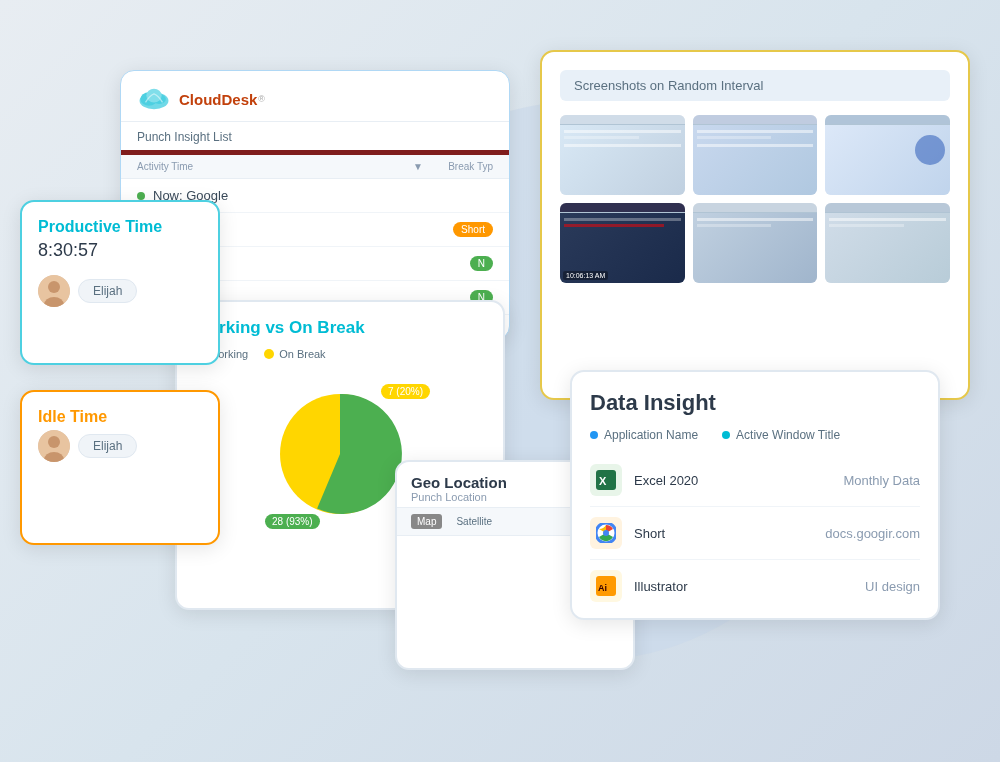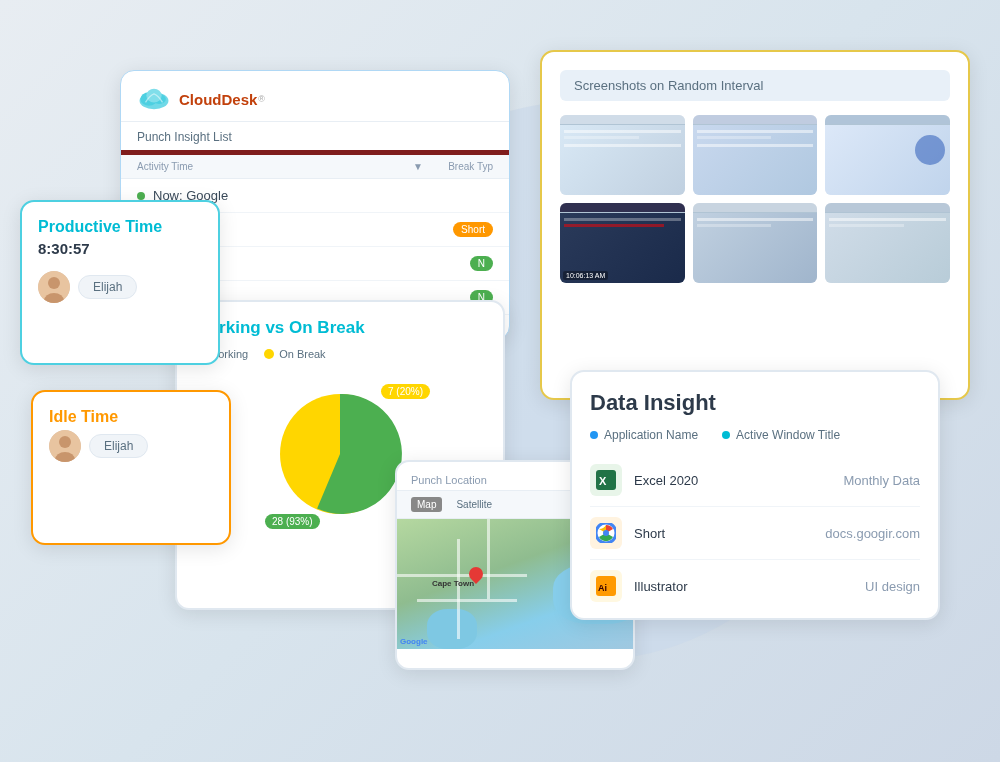--- a/index.html
+++ b/index.html
@@ -112,22 +112,22 @@
       z-index: 5;
       padding: 16px;
     }
     .productive-title {
       font-size: 16px;
       font-weight: 700;
       color: #00bcd4;
       margin-bottom: 4px;
     }
     .productive-time {
-      font-size: 15px;
-      font-weight: 700;
+      font-size: 18px;
+      font-weight: 400;
       color: #2d3a4a;
       margin-bottom: 14px;
     }
     .avatar-row {
       display: flex;
       align-items: center;
       gap: 8px;
     }
     .avatar {
       width: 32px; height: 32px;
@@ -144,21 +144,21 @@
       border-radius: 20px;
       padding: 4px 14px;
       font-size: 12px;
       color: #5a7080;
       border: 1px solid #e0e8f0;
     }
 
     
     .idle-card {
       top: 390px;
-      left: 31px;
+      left: 20px;
       width: 200px;
       height: 155px;
       border: 2px solid #ff9800;
       z-index: 5;
       padding: 16px;
     }
     .idle-title {
       font-size: 16px;
       font-weight: 700;
       color: #ff9800;
@@ -564,43 +564,26 @@
 
       <path d="M80,80 L80,20 A60,60 0 1,1 57.1,134.6 Z" fill="#4caf50"></path>
     </svg>
     <div class="pie-label-green">28 (93%)</div>
     <div class="pie-label-yellow">7 (20%)</div>
   </div>
 </div>
 
 <div class="card geo-card">
   <div class="geo-header">
+    <div class="geo-title">Geo Location</div>
     <div class="geo-subtitle">Punch Location</div>
   </div>
   <div class="geo-tabs">
     <div class="geo-tab active">Map</div>
     <div class="geo-tab">Satellite</div>
-  </div>
-  <div class="geo-map">
-
-    <div style="position:absolute;top:0;left:0;width:100%;height:100%;background:linear-gradient(160deg, #b5d8a0 0%, #8fbc8f 40%, #87ceeb 70%, #a0c8e0 100%);"></div>
-
-    <div class="map-water" style="width:90px;height:60px;top:45px;right:-10px;background:#87ceeb;"></div>
-    <div class="map-water" style="width:50px;height:40px;bottom:0;left:30px;background:#7ec8e3;"></div>
-
-    <div class="map-road-h" style="top:55px;left:0;width:130px;"></div>
-    <div class="map-road-h" style="top:80px;left:20px;width:100px;"></div>
-    <div class="map-road-v" style="left:60px;top:20px;height:100px;"></div>
-    <div class="map-road-v" style="left:90px;top:0;height:80px;"></div>
-
-    <div class="map-label" style="top:60px;left:35px;">Cape Town</div>
-
-    <div class="map-pin" style="top:48px;left:72px;"></div>
-
-    <div class="map-logo">Google</div>
   </div>
 </div>
 
 <div class="card screenshots-panel">
   <div class="screenshots-subtitle-bar">Screenshots on Random Interval</div>
   <div class="screenshots-grid">
 
     <div class="screenshot-thumb">
       <div class="screenshot-thumb-inner">
         <div class="thumb-bar" style="background:#d0dce8;"></div>

